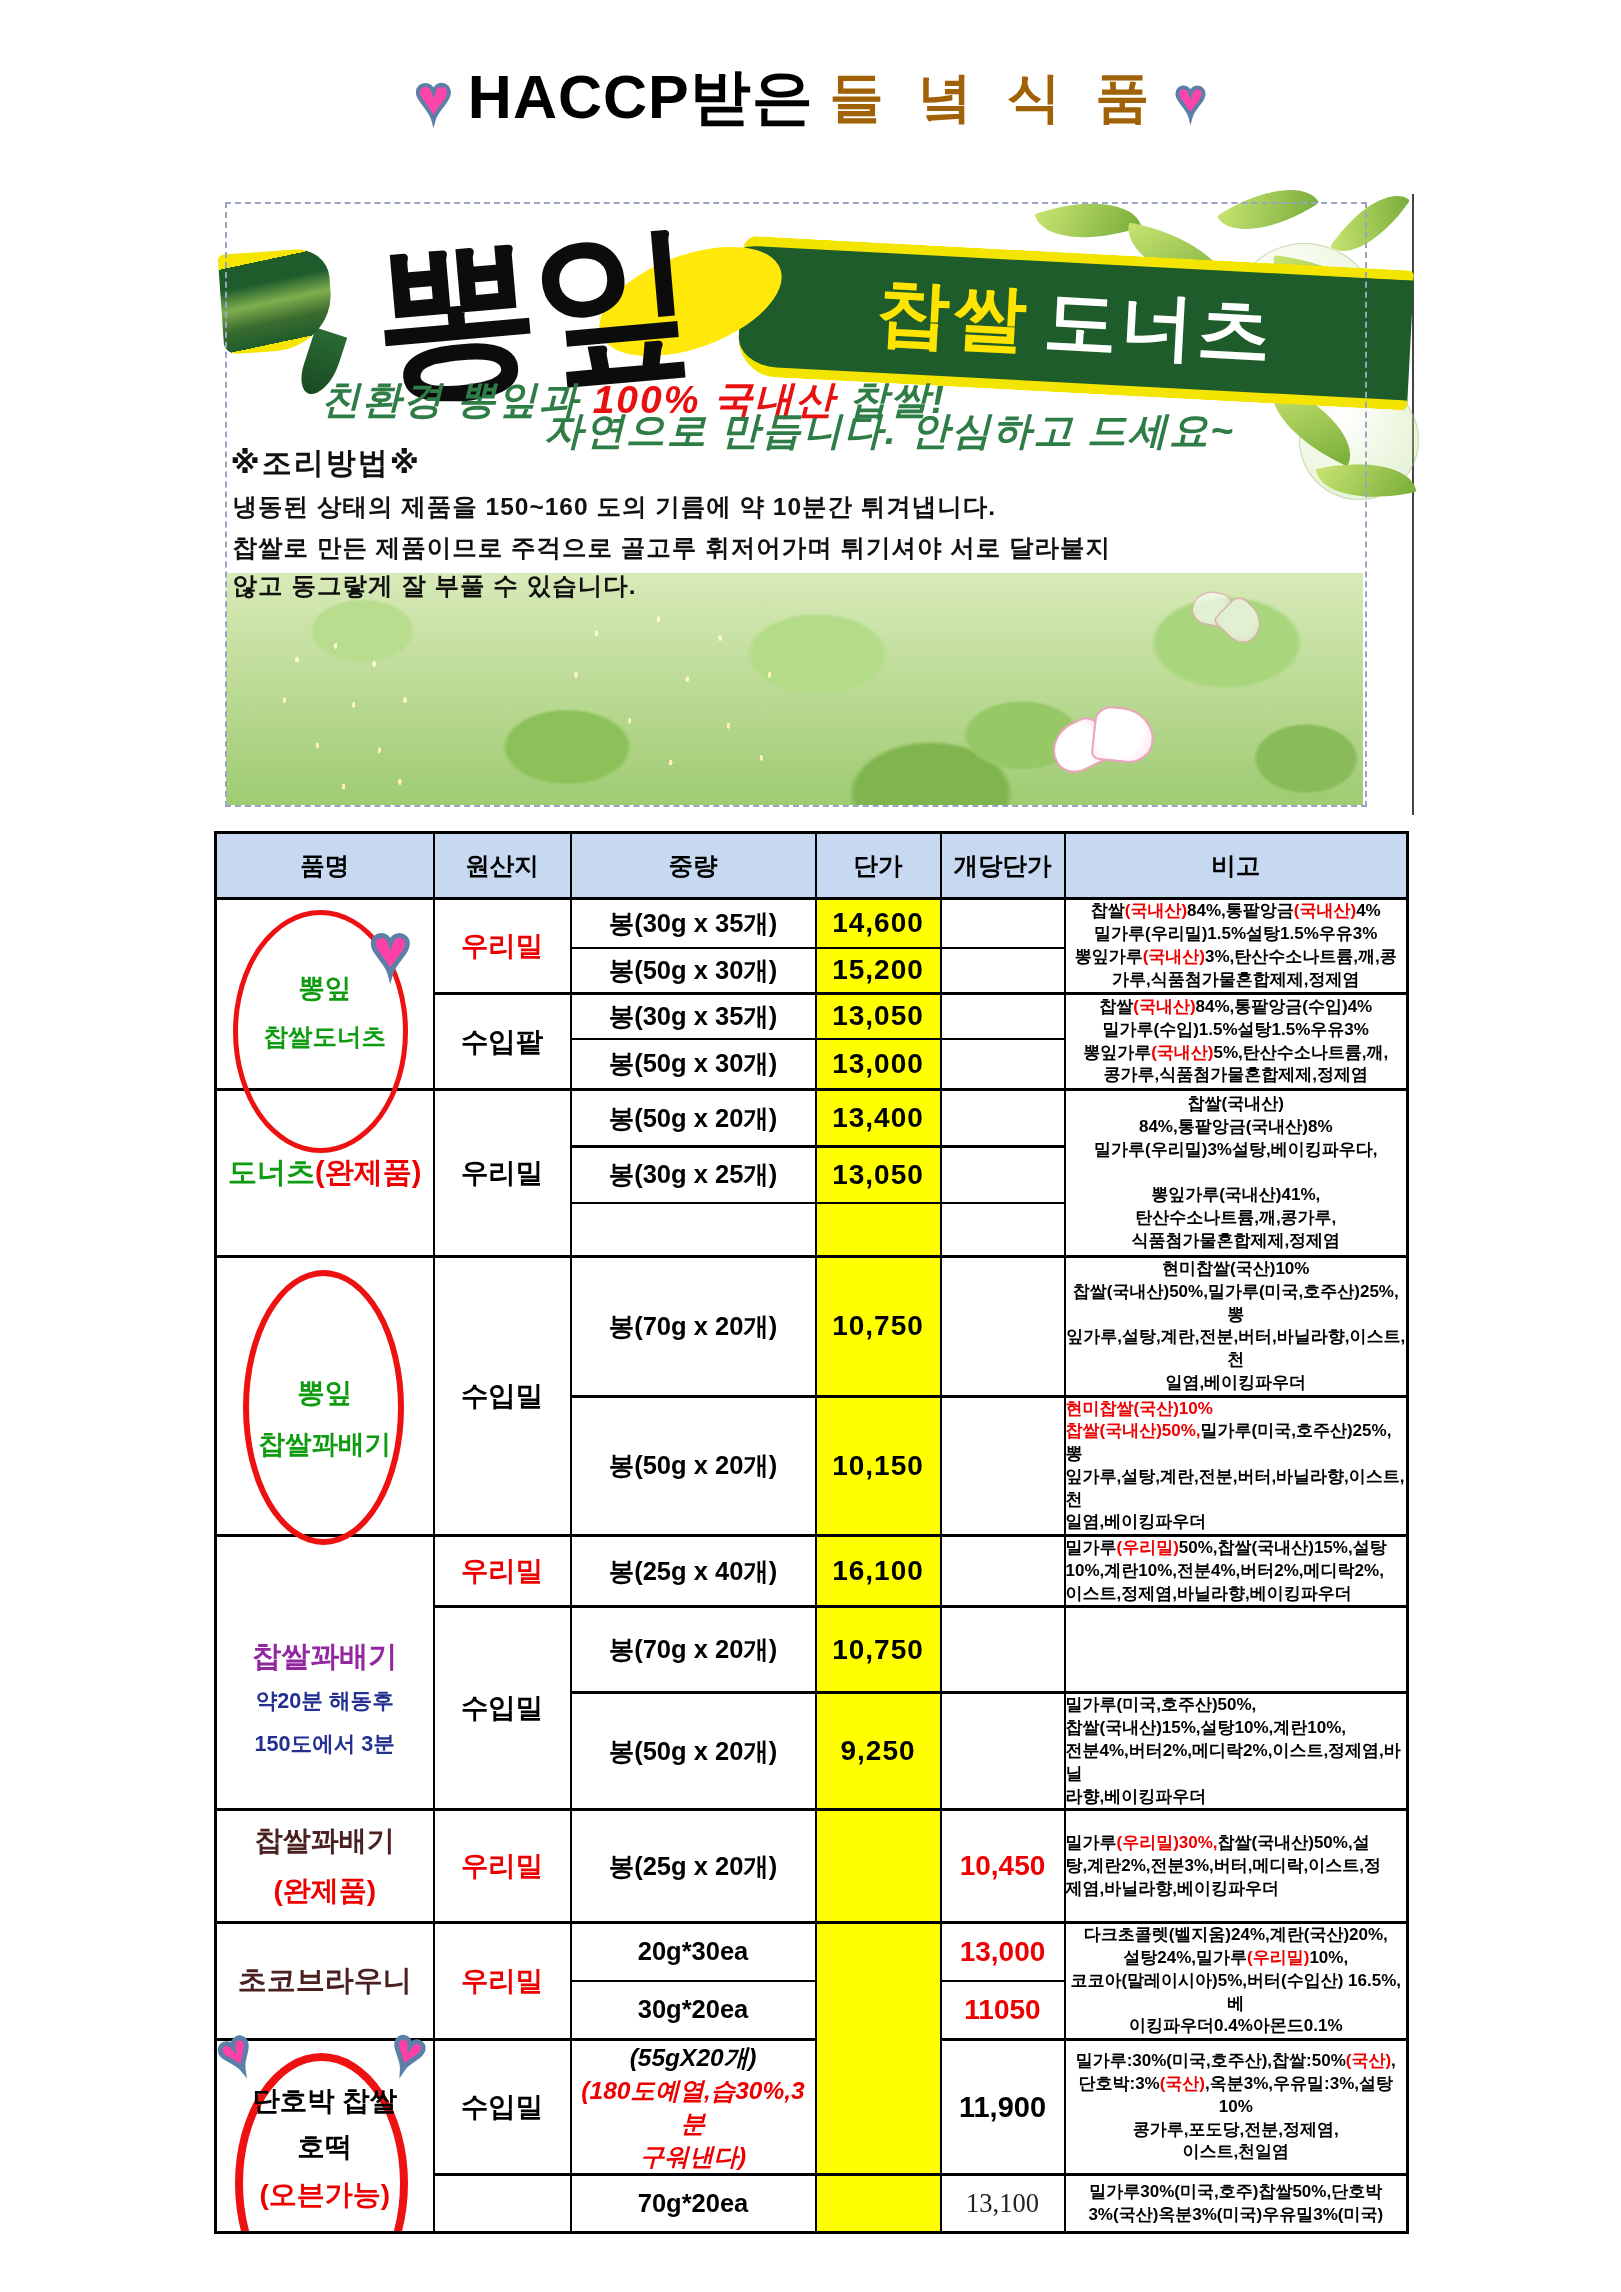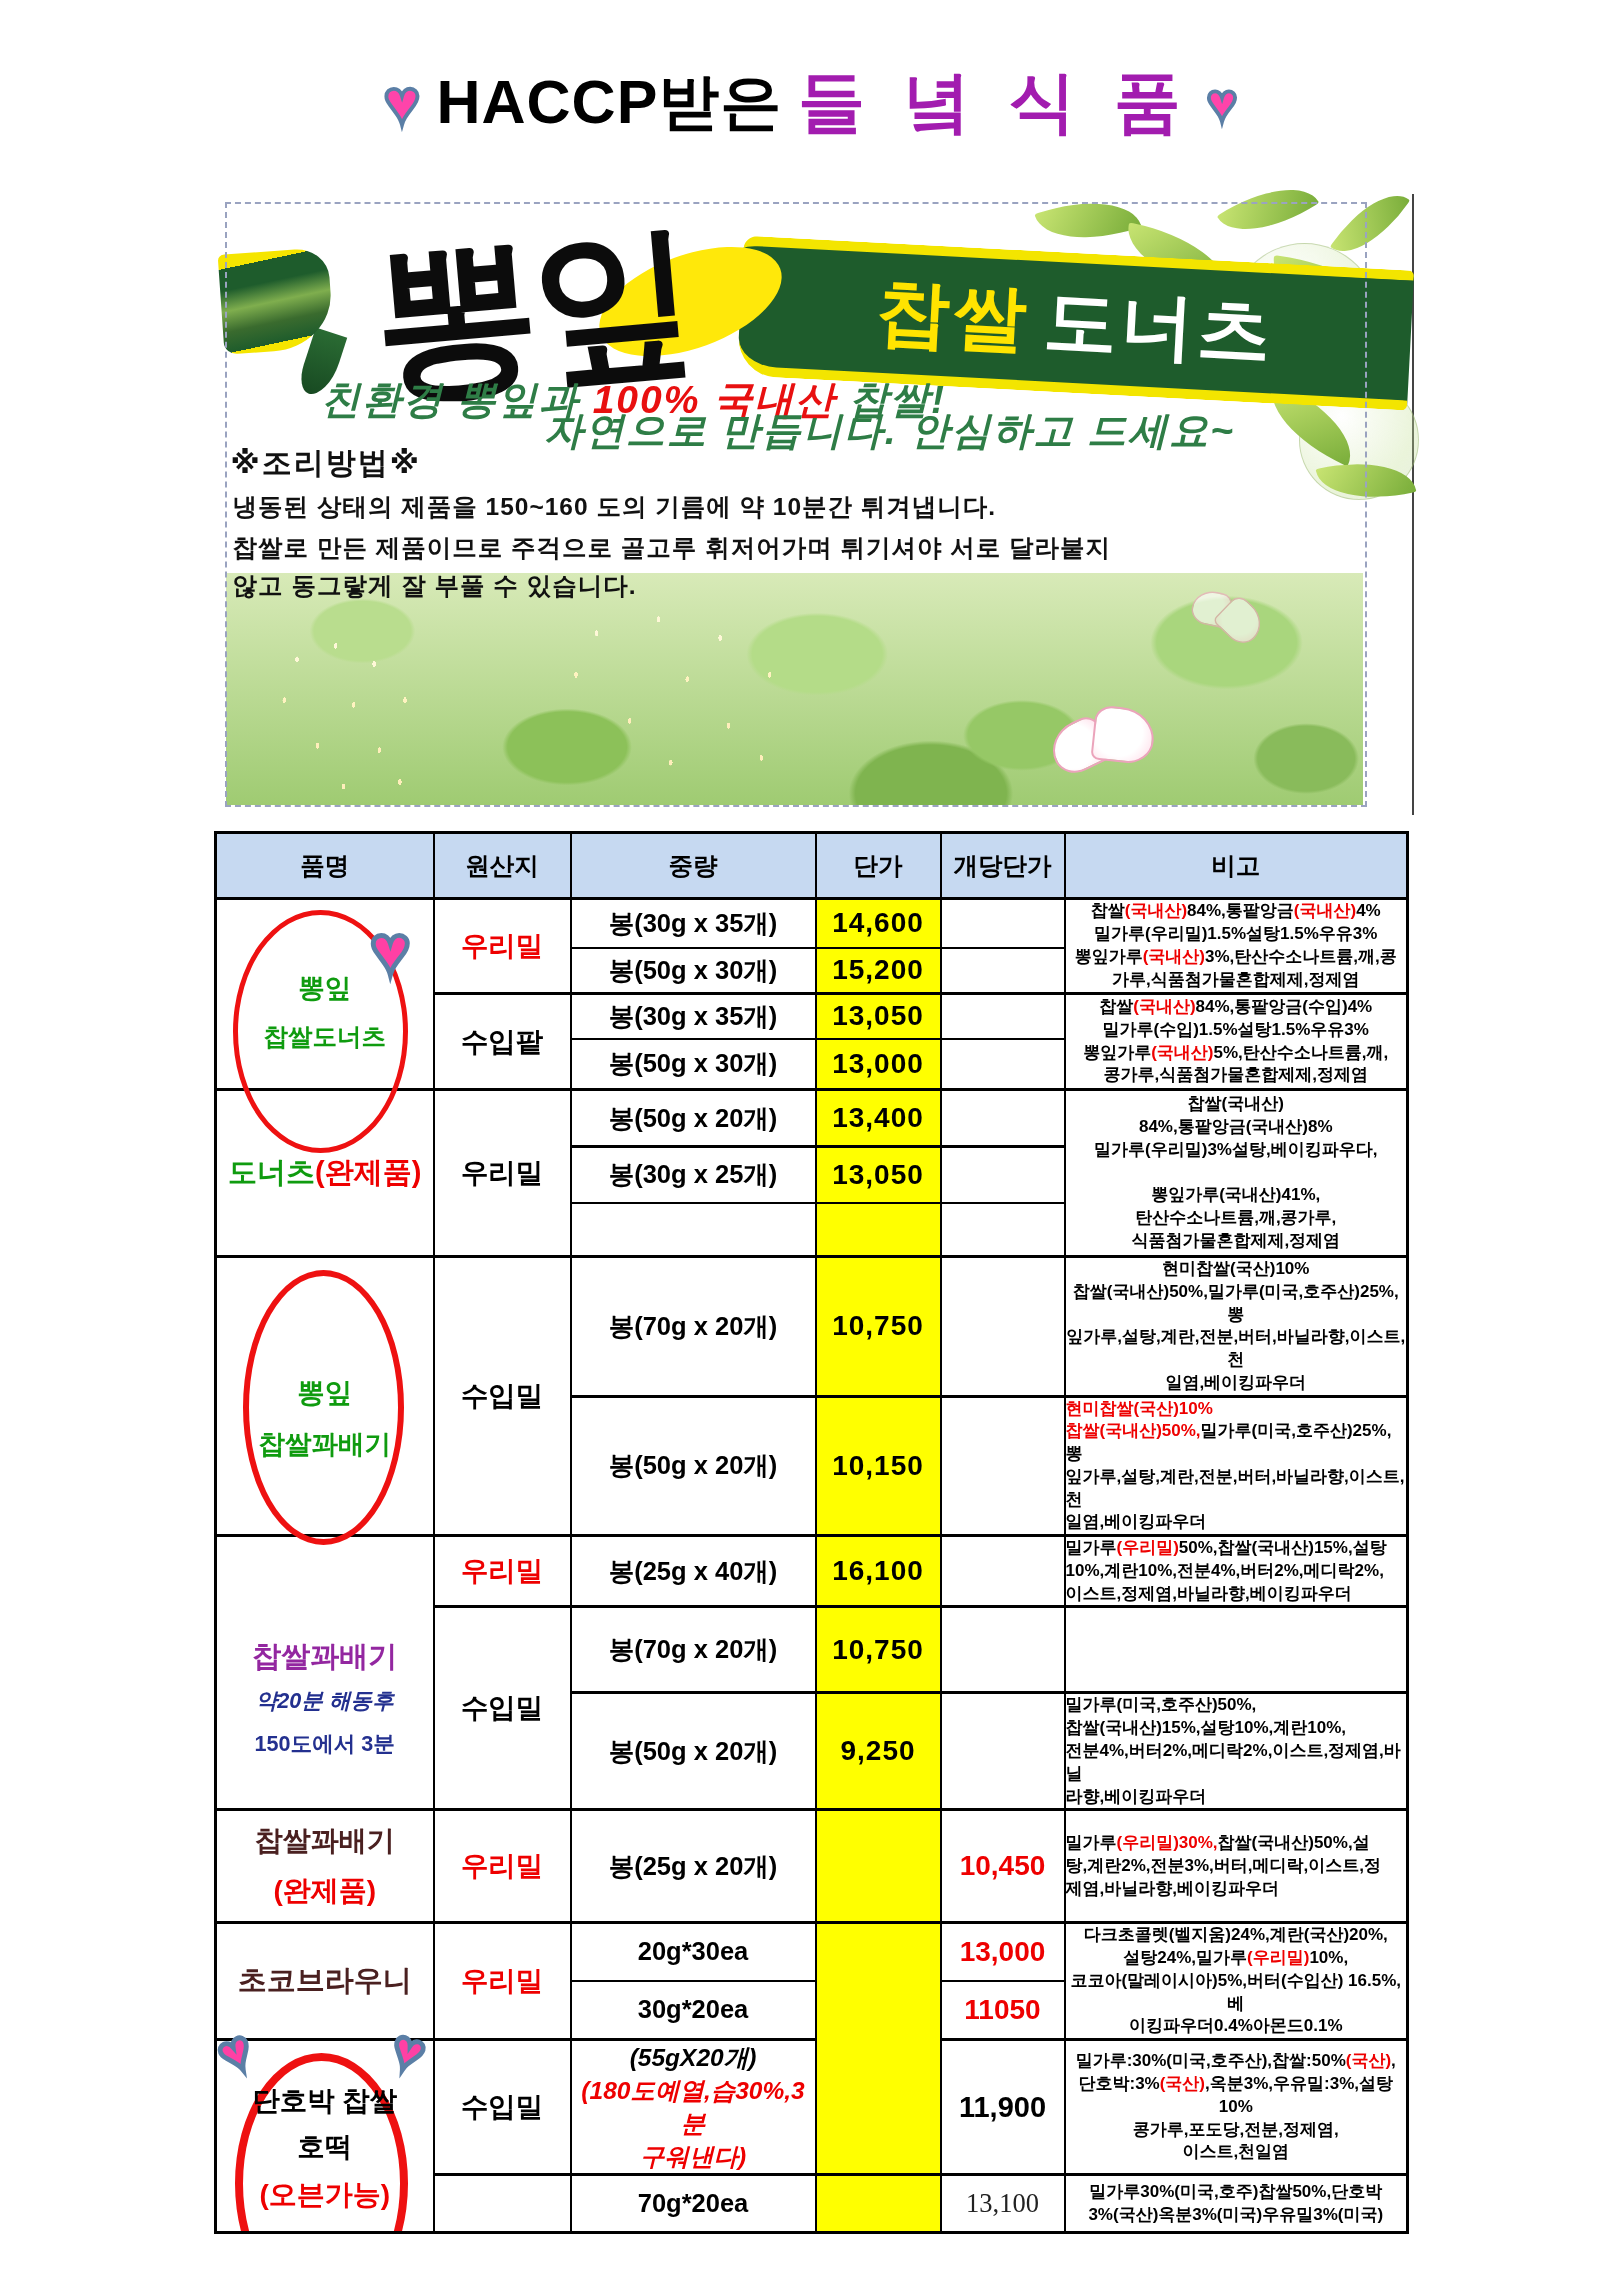--- a/index.html
+++ b/index.html
@@ -5,21 +5,21 @@
   html,body{margin:0;padding:0;background:#888;}
   .page{position:relative;width:1621px;height:2293px;background:#ffffff;
         font-family:"Liberation Sans","DejaVu Sans",sans-serif;overflow:hidden;}
 
   
   .title{position:absolute;top:57px;left:0;width:1621px;display:flex;
          justify-content:center;align-items:center;gap:15.7px;}
   .title .heart{font-size:63px;color:#ff44aa;-webkit-text-stroke:3.9px #5b7fa6;line-height:1;}
   .title .heart.small{font-size:53px;}
   .title .t-black{font-size:61px;font-weight:900;color:#000;letter-spacing:1px;}
-  .title .t-red{font-size:67px;font-weight:900;color:#a21caf;letter-spacing:9.8px;}
+  .title .t-red{font-size:54px;font-weight:900;color:#a16207;letter-spacing:9.8px;}
 
   
   .banner{position:absolute;left:211px;top:194px;width:1201px;height:621px;background:#fff;
           border-right:2px solid #444;}
   .dashed-frame{position:absolute;left:13.7px;top:7.8px;right:45px;bottom:7.8px;
           border:2.9px dashed #9aa3c0;pointer-events:none;z-index:6;}
   .left-ribbon{position:absolute;left:9.8px;top:57px;width:110px;height:100px;z-index:2;
           background:linear-gradient(172deg,#f5e500 0 13%,#1e5c2c 13% 32%,#7fae4e 50%,#3a6b2e 68%,#1e5c2c 86%,#f5e500 86%);
           border-radius:6% 30% 55% 12%;transform:rotate(-4deg);}
   .left-ribbon-tail{position:absolute;left:94px;top:137px;width:33px;height:65px;z-index:1;
@@ -291,21 +291,21 @@
             <div class="rline"><span style="color: rgb(238, 0, 0);">찹쌀(국내산)50%,</span><span>밀가루(미국,호주산)25%,뽕</span></div>
             <div class="rline"><span>잎가루,설탕,계란,전분,버터,바닐라향,이스트,천</span></div>
             <div class="rline"><span>일염,베이킹파우더</span></div>
           </td>
     </tr>
 
     <tr style="height:71px" class="tt">
       <td class="pname" rowspan="3">
         <div class="stack" style="padding-top:49px;">
           <div class="ppurple">찹쌀꽈배기</div>
-          <div class="pnavy" style="margin-top:9px;font-style:italic;">약20분 해동후</div>
+          <div class="pnavy" style="margin-top:9px;">약20분 해동후</div>
           <div class="pnavy" style="margin-top:13.7px;">150도에서 3분</div>
         </div>
       </td>
       <td class="orig red">우리밀</td>
       <td class="wt">봉(25g x 40개)</td>
       <td class="pr y">16,100</td>
       <td></td>
       <td class="remark left">
             <div class="rline"><span>밀가루</span><span style="color: rgb(238, 0, 0);">(우리밀)</span><span>50%,찹쌀(국내산)15%,설탕</span></div>
             <div class="rline"><span>10%,계란10%,전분4%,버터2%,메디락2%,</span></div>

